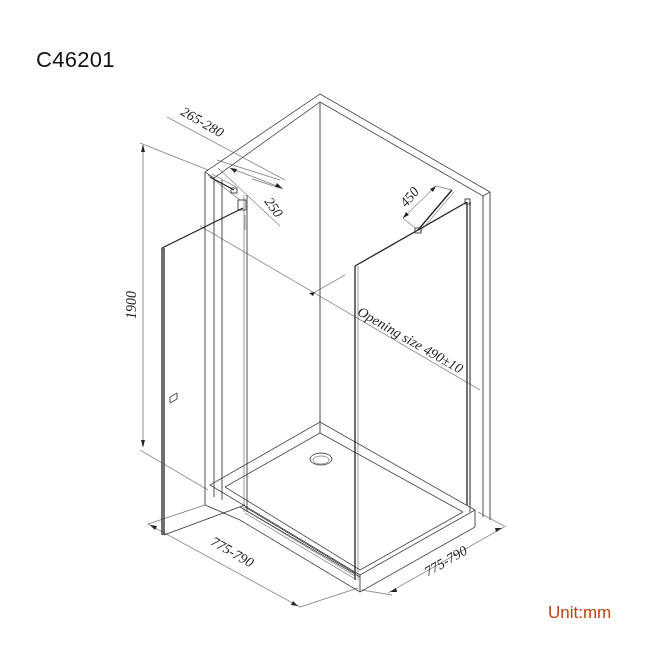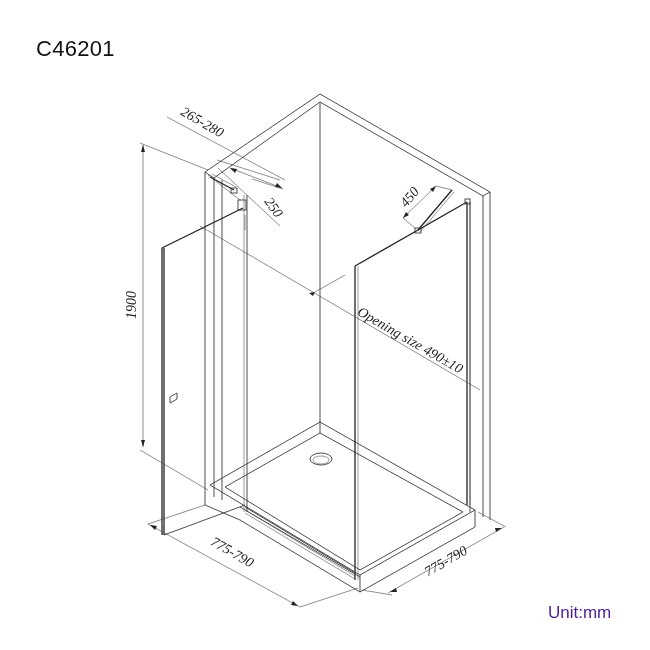--- a/index.html
+++ b/index.html
@@ -1,24 +1,24 @@
 <!DOCTYPE html>
 <html><head>
 <meta charset="utf-8">
 <style>
   html, body { margin: 0; padding: 0; background: #ffffff; }
   body { width: 650px; height: 650px; position: relative; overflow: hidden; }
   .model-code {
-    position: absolute; left: 36px; top: 36px;
+    position: absolute; left: 36px; top: 47px;
     font-family: "Liberation Sans", sans-serif; font-size: 22px; color: #111;
     letter-spacing: 0.3px;
   }
   .unit-label {
     position: absolute; left: 548px; top: 603px;
-    font-family: "Liberation Sans", sans-serif; font-size: 17px; color: #4c1d95;
+    font-family: "Liberation Sans", sans-serif; font-size: 17px; color: #c2410c;
   }
   svg.drawing { position: absolute; left: 0; top: 0; }
   .ln { stroke: #3a3a3a; stroke-width: 0.9; fill: none; }
   .thin { stroke: #555; stroke-width: 0.6; fill: none; }
   .glass { stroke: #222; stroke-width: 1.3; fill: none; }
   .dim { stroke: #444; stroke-width: 0.6; fill: none; }
   .dimtext { font-family: "Liberation Serif", serif; font-style: italic; font-size: 14px; fill: #222; }
   .arrow { fill: #222; stroke: none; }
 </style>
 </head>

